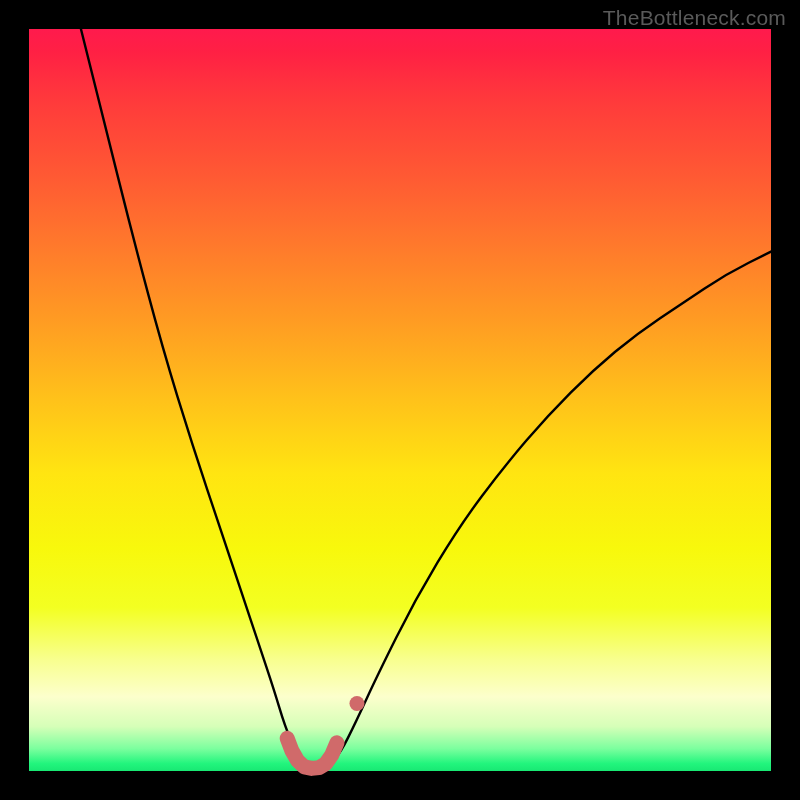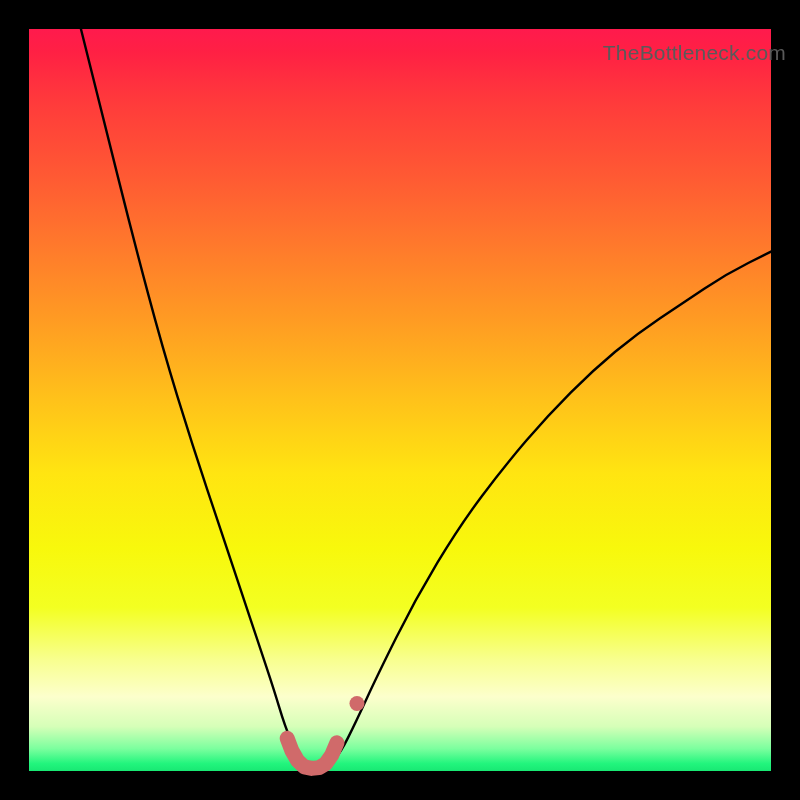--- a/index.html
+++ b/index.html
@@ -37,21 +37,20 @@
   }
   .watermark {
     position: absolute;
     top: 6px;
     right: 14px;
     color: #5a5a5a;
     font-size: 21px;
     font-weight: 500;
     letter-spacing: 0.2px;
     user-select: none;
-    margin-top: 35px;
   }
   svg.plot {
     position: absolute;
     left: 0;
     top: 0;
     width: 742px;
     height: 742px;
     overflow: visible;
   }
 </style>

